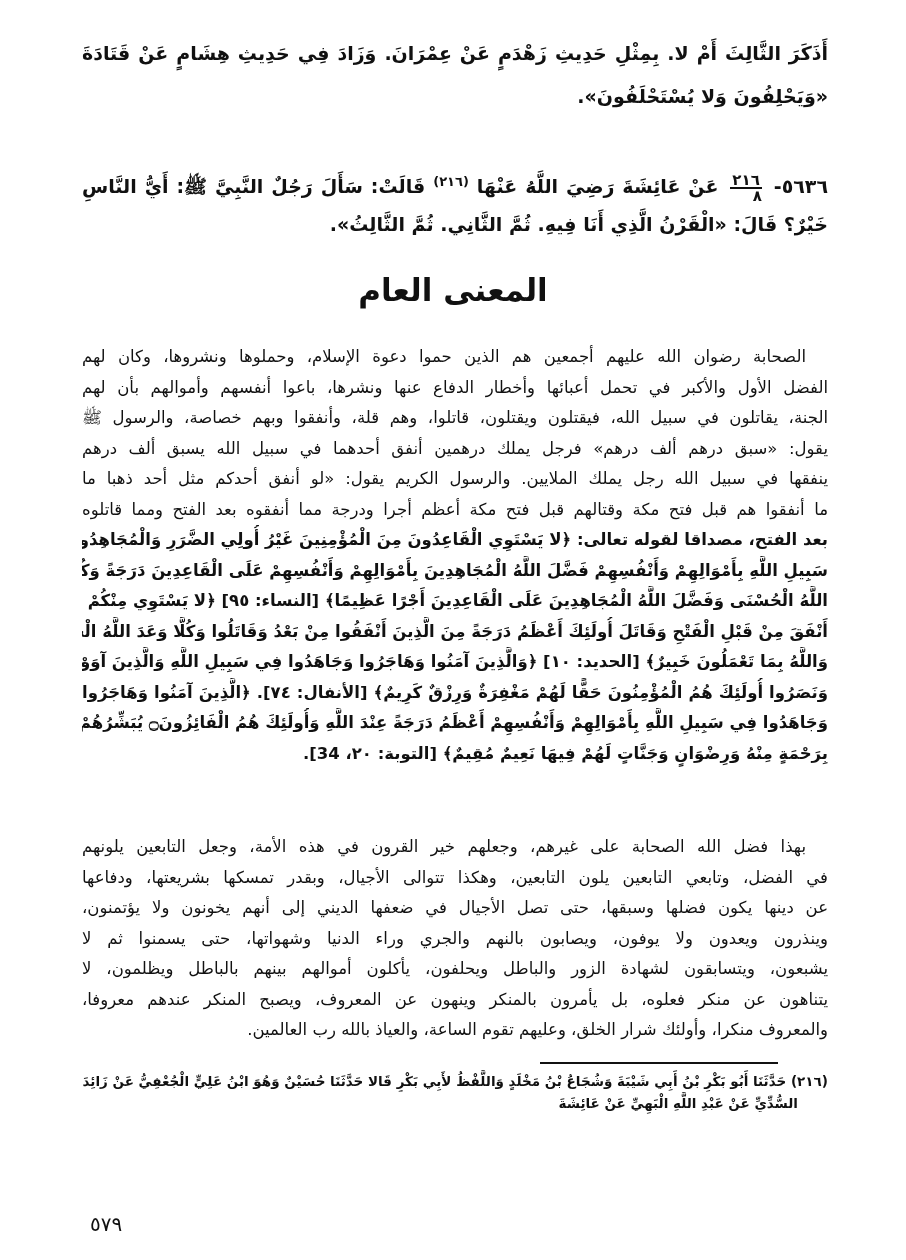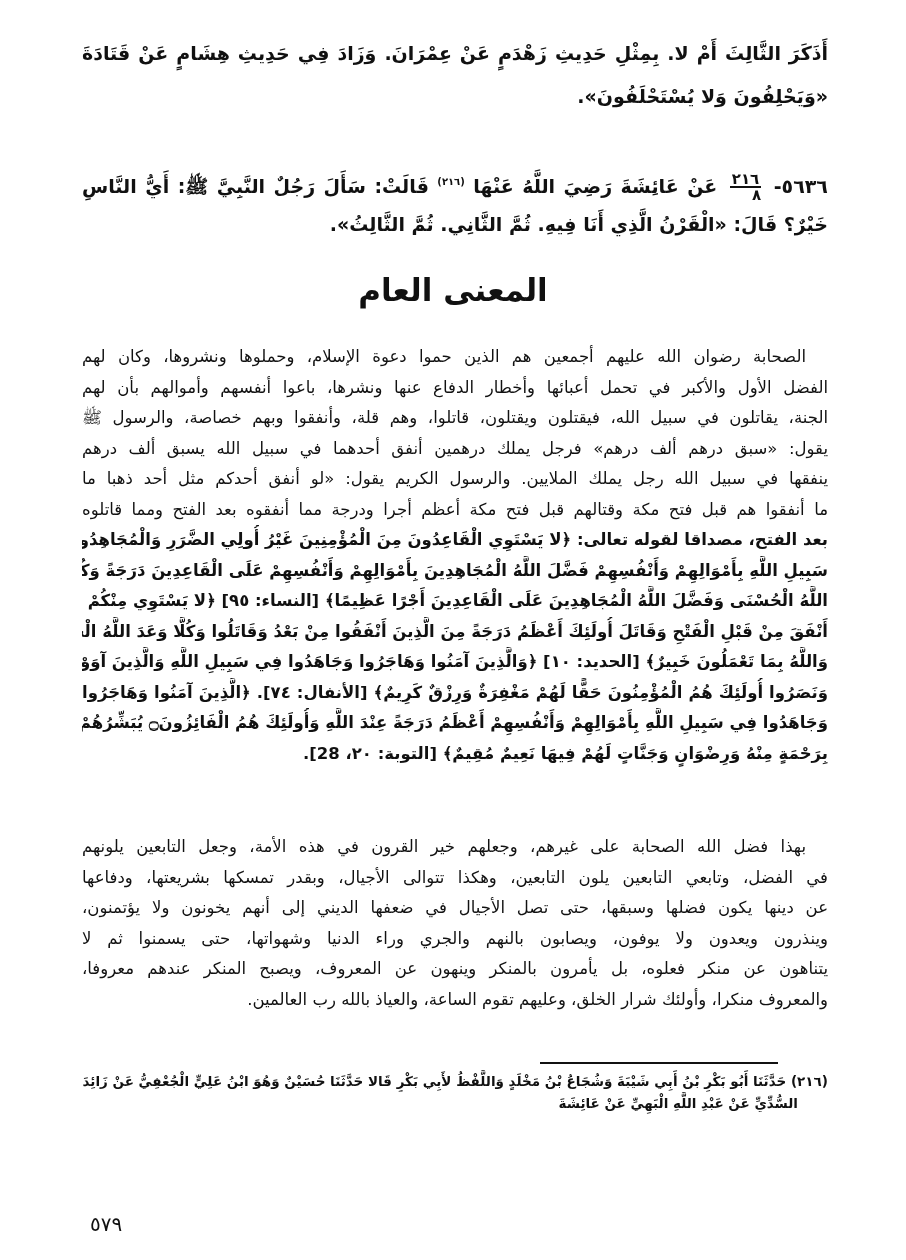--- a/index.html
+++ b/index.html
@@ -6,21 +6,21 @@
   body { width: 906px; height: 1260px; position: relative; overflow: hidden; color: #111; font-family: "DejaVu Sans", sans-serif; }
   .page { position: absolute; left: 0; top: 0; width: 906px; height: 1260px; }
   .rtl { direction: rtl; text-align: justify; text-align-last: right; }
   .block { position: absolute; left: 82px; width: 746px; }
 
   .hadith { font-weight: bold; font-size: 19px; line-height: 43px; }
   .hadith-line { white-space: nowrap; overflow: hidden; height: 43px; }
   .frac { display: inline-block; vertical-align: middle; text-align: center; line-height: 14px; font-size: 15px; margin: 12px 4px; }
   .frac .num { display: block; border-bottom: 2px solid #111; padding: 0 2px; }
   .frac .den { display: block; }
-  .sup { font-size: 10px; vertical-align: super; }
+  .sup { font-size: 13px; vertical-align: super; }
 
   .title { position: absolute; left: 0; width: 906px; top: 272px; text-align: center; font-size: 31px; font-weight: bold; direction: rtl; }
 
   .body { font-size: 16.5px; line-height: 30.5px; }
   .body .line { white-space: nowrap; overflow: hidden; height: 30.5px; }
   .body .line.full { text-align-last: justify; }
   .quran { font-weight: bold; }
 
   .footnote-rule { position: absolute; left: 540px; top: 1062px; width: 238px; height: 2px; background: #111; }
   .footnote { position: absolute; left: 82px; width: 746px; top: 1070px; font-size: 13.5px; line-height: 22px; font-weight: bold; }
@@ -62,28 +62,29 @@
     <div class="line full">يقول: «سبق درهم ألف درهم» فرجل يملك درهمين أنفق أحدهما في سبيل الله يسبق ألف درهم</div>
     <div class="line full">ينفقها في سبيل الله رجل يملك الملايين. والرسول الكريم يقول: «لو أنفق أحدكم مثل أحد ذهبا ما</div>
     <div class="line full">ما أنفقوا هم قبل فتح مكة وقتالهم قبل فتح مكة أعظم أجرا ودرجة مما أنفقوه بعد الفتح ومما قاتلوه</div>
     <div class="line full quran">بعد الفتح، مصداقا لقوله تعالى: ﴿لا يَسْتَوِي الْقَاعِدُونَ مِنَ الْمُؤْمِنِينَ غَيْرُ أُولِي الضَّرَرِ وَالْمُجَاهِدُونَ فِي</div>
     <div class="line full quran">سَبِيلِ اللَّهِ بِأَمْوَالِهِمْ وَأَنْفُسِهِمْ فَضَّلَ اللَّهُ الْمُجَاهِدِينَ بِأَمْوَالِهِمْ وَأَنْفُسِهِمْ عَلَى الْقَاعِدِينَ دَرَجَةً وَكُلًّا وَعَدَ</div>
     <div class="line full quran">اللَّهُ الْحُسْنَى وَفَضَّلَ اللَّهُ الْمُجَاهِدِينَ عَلَى الْقَاعِدِينَ أَجْرًا عَظِيمًا﴾ [النساء: ٩٥] ﴿لا يَسْتَوِي مِنْكُمْ مَنْ</div>
     <div class="line full quran">أَنْفَقَ مِنْ قَبْلِ الْفَتْحِ وَقَاتَلَ أُولَئِكَ أَعْظَمُ دَرَجَةً مِنَ الَّذِينَ أَنْفَقُوا مِنْ بَعْدُ وَقَاتَلُوا وَكُلًّا وَعَدَ اللَّهُ الْحُسْنَى</div>
     <div class="line full quran">وَاللَّهُ بِمَا تَعْمَلُونَ خَبِيرٌ﴾ [الحديد: ١٠] ﴿وَالَّذِينَ آمَنُوا وَهَاجَرُوا وَجَاهَدُوا فِي سَبِيلِ اللَّهِ وَالَّذِينَ آوَوْا</div>
     <div class="line full quran">وَنَصَرُوا أُولَئِكَ هُمُ الْمُؤْمِنُونَ حَقًّا لَهُمْ مَغْفِرَةٌ وَرِزْقٌ كَرِيمٌ﴾ [الأنفال: ٧٤]. ﴿الَّذِينَ آمَنُوا وَهَاجَرُوا</div>
     <div class="line full quran">وَجَاهَدُوا فِي سَبِيلِ اللَّهِ بِأَمْوَالِهِمْ وَأَنْفُسِهِمْ أَعْظَمُ دَرَجَةً عِنْدَ اللَّهِ وَأُولَئِكَ هُمُ الْفَائِزُونَ۝ يُبَشِّرُهُمْ رَبُّهُمْ</div>
-    <div class="line quran">بِرَحْمَةٍ مِنْهُ وَرِضْوَانٍ وَجَنَّاتٍ لَهُمْ فِيهَا نَعِيمٌ مُقِيمٌ﴾ [التوبة: ٢٠، 28].</div>
+    <div class="line quran">بِرَحْمَةٍ مِنْهُ وَرِضْوَانٍ وَجَنَّاتٍ لَهُمْ فِيهَا نَعِيمٌ مُقِيمٌ﴾ [التوبة: ٢٠، 34].</div>
   </div>
 
   <div class="block rtl body" style="top:826px;">
     <div class="line full" style="padding-right:22px;margin-top:6px;">بهذا فضل الله الصحابة على غيرهم، وجعلهم خير القرون في هذه الأمة، وجعل التابعين يلونهم</div>
     <div class="line full">في الفضل، وتابعي التابعين يلون التابعين، وهكذا تتوالى الأجيال، وبقدر تمسكها بشريعتها، ودفاعها</div>
     <div class="line full">عن دينها يكون فضلها وسبقها، حتى تصل الأجيال في ضعفها الديني إلى أنهم يخونون ولا يؤتمنون،</div>
     <div class="line full">وينذرون ويعدون ولا يوفون، ويصابون بالنهم والجري وراء الدنيا وشهواتها، حتى يسمنوا ثم لا</div>
+    <div class="line full">يشبعون، ويتسابقون لشهادة الزور والباطل ويحلفون، يأكلون أموالهم بينهم بالباطل ويظلمون، لا</div>
     <div class="line full">يتناهون عن منكر فعلوه، بل يأمرون بالمنكر وينهون عن المعروف، ويصبح المنكر عندهم معروفا،</div>
     <div class="line">والمعروف منكرا، وأولئك شرار الخلق، وعليهم تقوم الساعة، والعياذ بالله رب العالمين.</div>
   </div>
 
   <div class="footnote-rule"></div>
   <div class="footnote rtl">
     <div class="line" style="text-align-last: justify;">(٢١٦) حَدَّثَنَا أَبُو بَكْرِ بْنُ أَبِي شَيْبَةَ وَشُجَاعُ بْنُ مَخْلَدٍ وَاللَّفْظُ لأَبِي بَكْرٍ قَالا حَدَّثَنَا حُسَيْنٌ وَهُوَ ابْنُ عَلِيٍّ الْجُعْفِيُّ عَنْ زَائِدَةَ عَنِ</div>
     <div class="line indent">السُّدِّيِّ عَنْ عَبْدِ اللَّهِ الْبَهِيِّ عَنْ عَائِشَةَ</div>
   </div>
 

